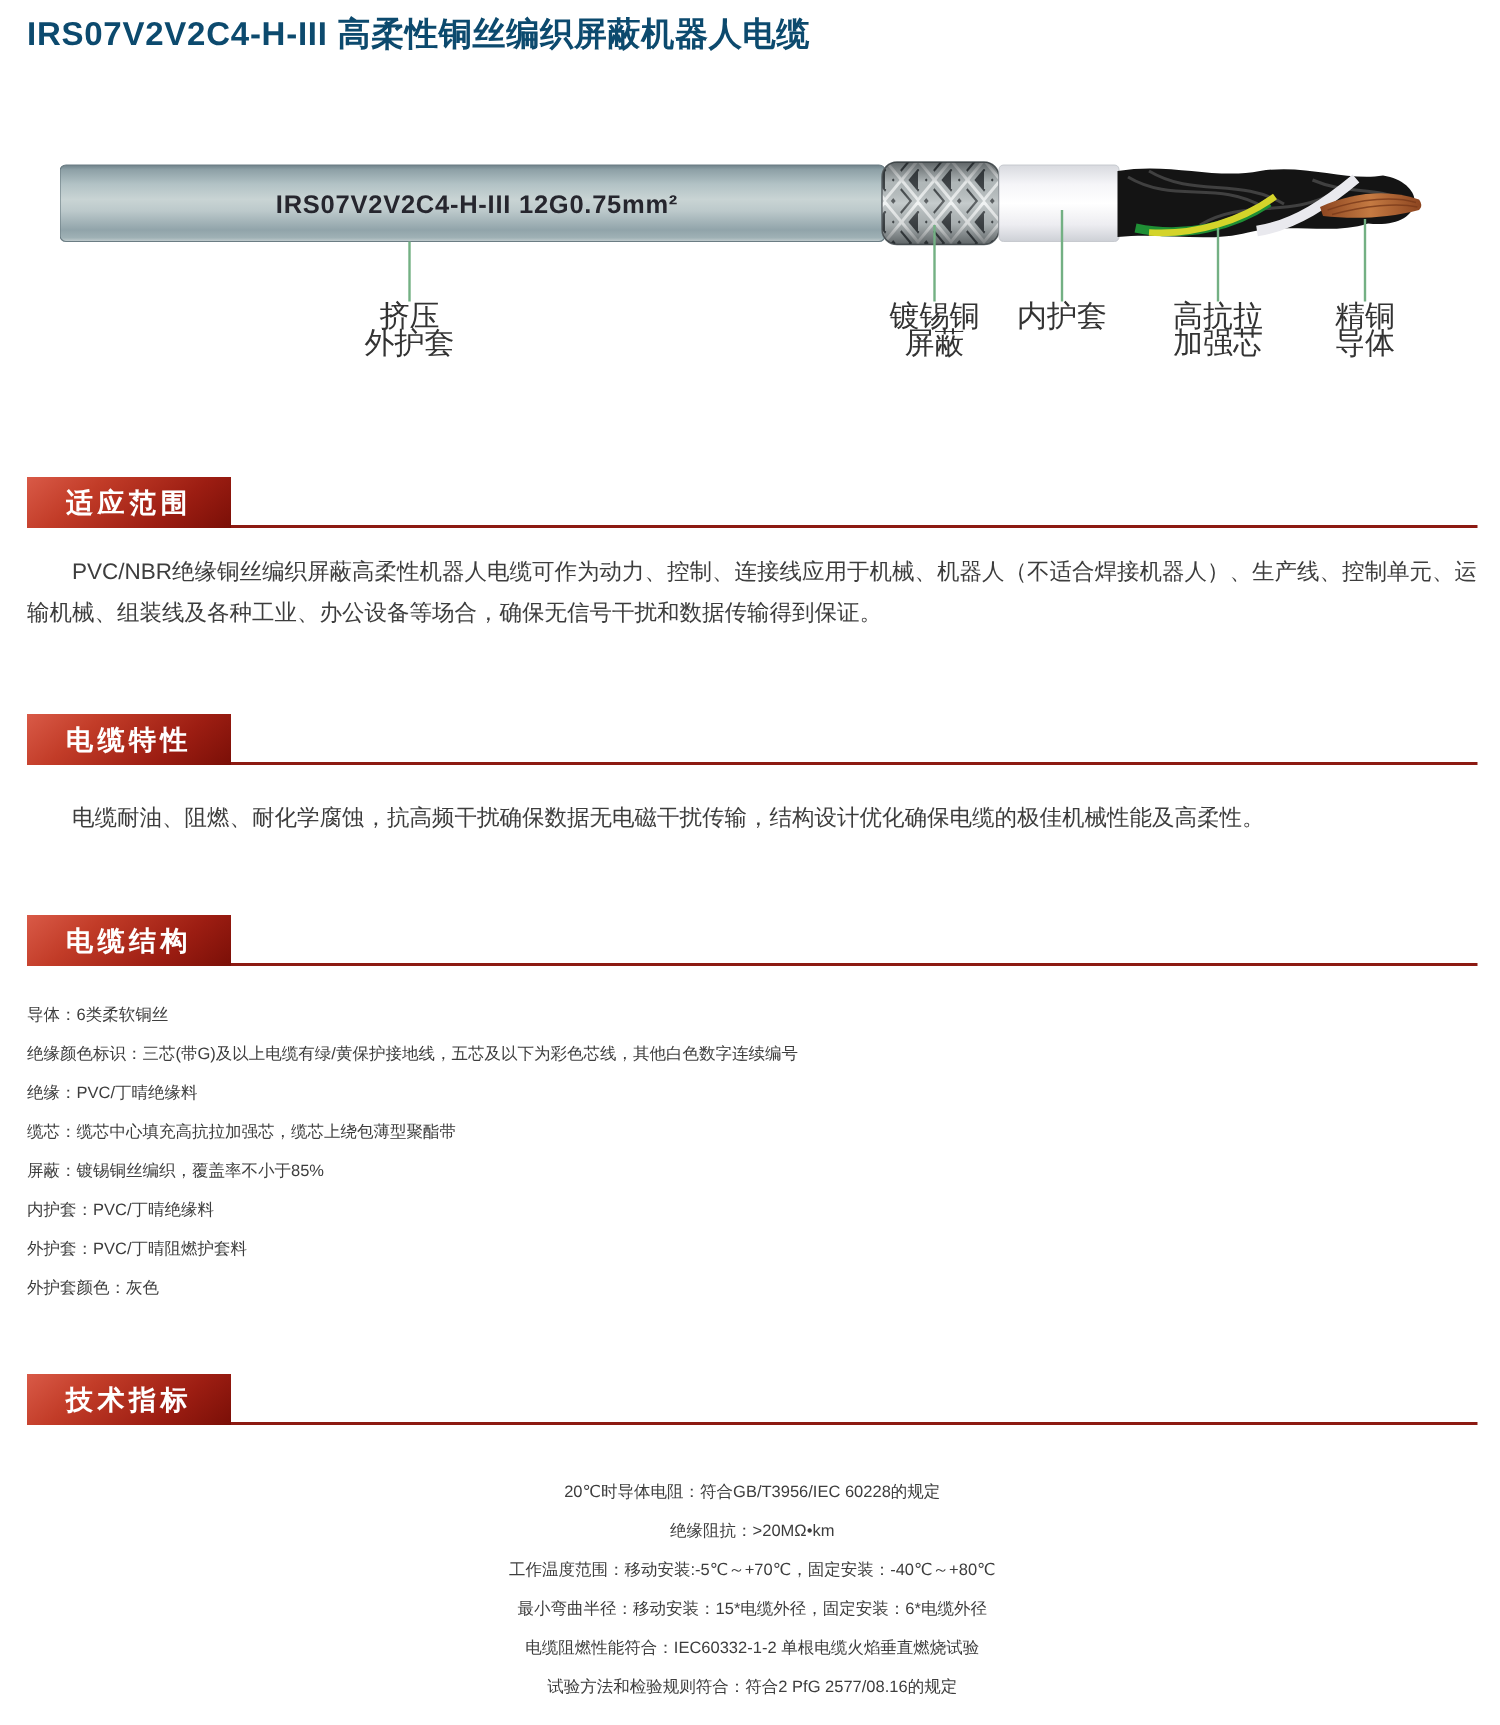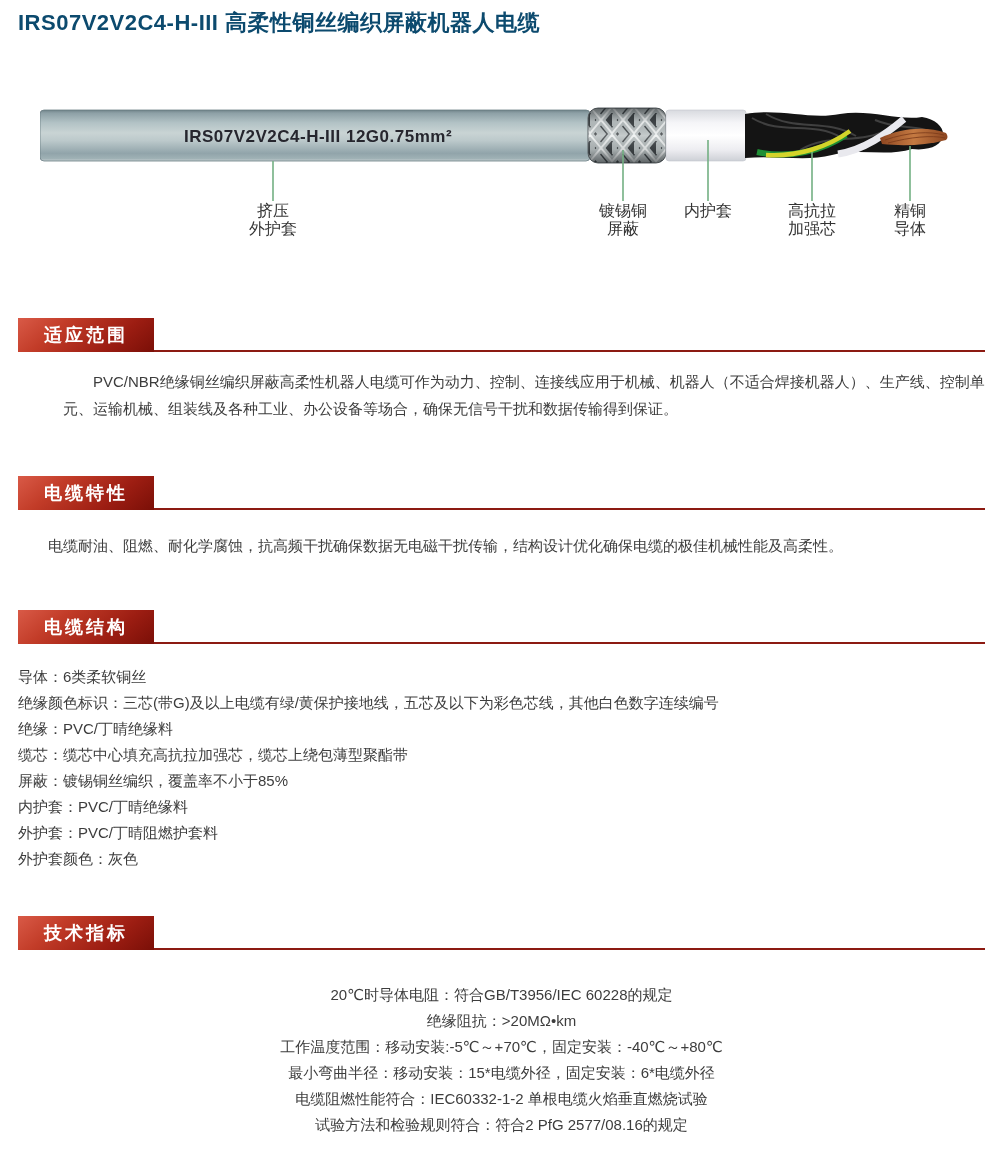--- a/index.html
+++ b/index.html
@@ -7,31 +7,31 @@
     font-family:"Liberation Sans","DejaVu Sans",sans-serif; }
   .page { position:relative; width:1000px; height:1150px; background:#fff; }
 
   .page-title { position:absolute; left:18px; top:8px; font-size:22px; font-weight:bold;
     color:#0c4a6e; letter-spacing:0.5px; }
 
   
   .figure { position:absolute; left:40px; top:106px; width:915px; height:145px; }
   .figure svg { position:absolute; left:0; top:0; }
   .part-label { position:absolute; top:96px; width:92px; text-align:center;
-    font-size:16px; line-height:18px; color:#333; }
+    font-size:20px; line-height:18px; color:#333; }
 
   
   .sec { position:absolute; left:18px; width:967px; }
   .sec-head { position:relative; height:34px; border-bottom:2px solid #8c1a12; }
   .sec-badge { position:absolute; left:0; top:0; height:34px; line-height:34px;
     padding:0 26px; color:#fff; font-size:18px; font-weight:bold; letter-spacing:3px;
     background:linear-gradient(140deg,#d95a47 0%,#c23c28 30%,#9c1d12 70%,#7a0f07 100%); }
   .para { font-size:15px; color:#3d3d3d; line-height:27px; text-indent:2em; }
-  .spec-line { font-size:15px; color:#3d3d3d; line-height:26px; white-space:nowrap; }
-  .s1 { top:318px; } .s1 .para { margin-top:16px;margin-left:45px; }
+  .spec-line { font-size:11px; color:#3d3d3d; line-height:26px; white-space:nowrap; }
+  .s1 { top:318px; } .s1 .para { margin-top:16px; }
   .s2 { top:476px; } .s2 .para { margin-top:22px; }
   .s3 { top:610px; } .s3 .list { margin-top:20px; }
   .s4 { top:916px;text-align:center; } .s4 .list { margin-top:32px; }
 </style>
 </head>
 <body>
 
 <div class="page">
 
   <div class="page-title">IRS07V2V2C4-H-III 高柔性铜丝编织屏蔽机器人电缆</div>

